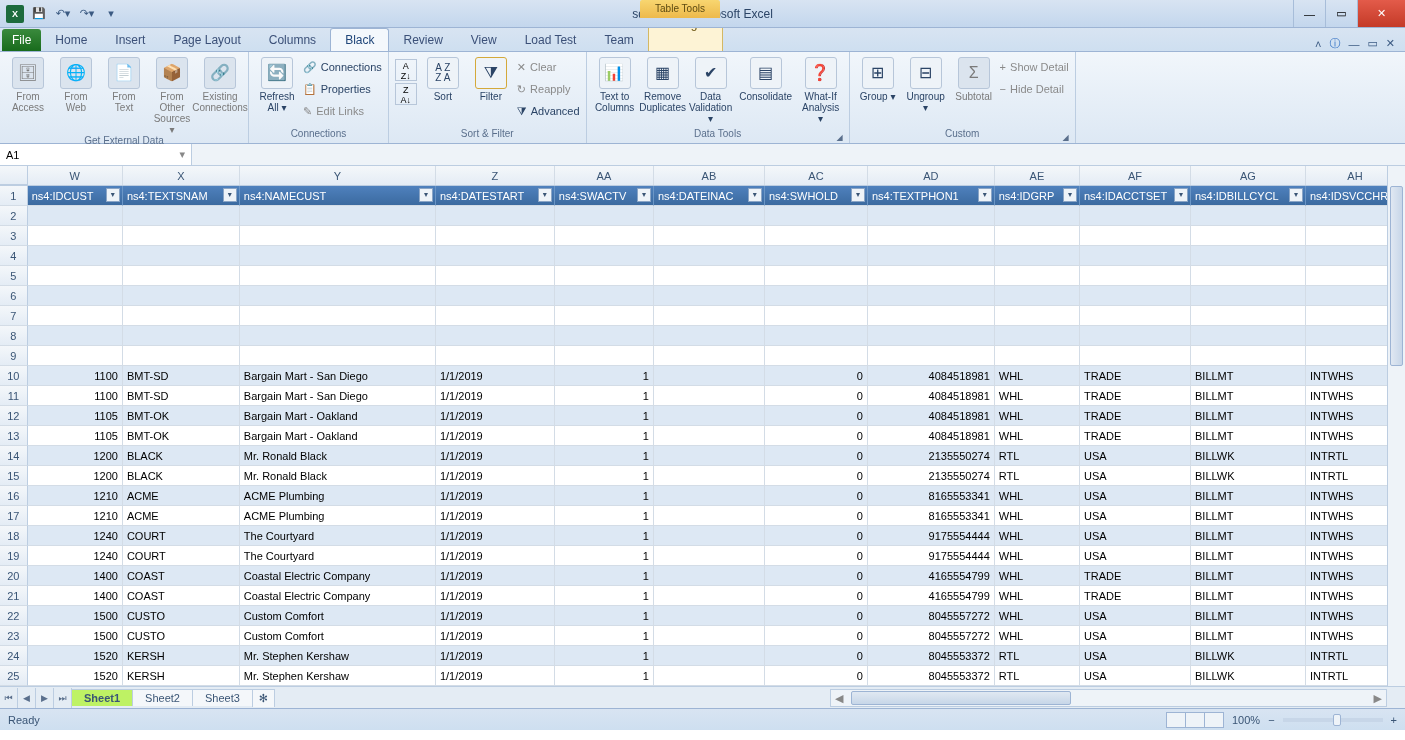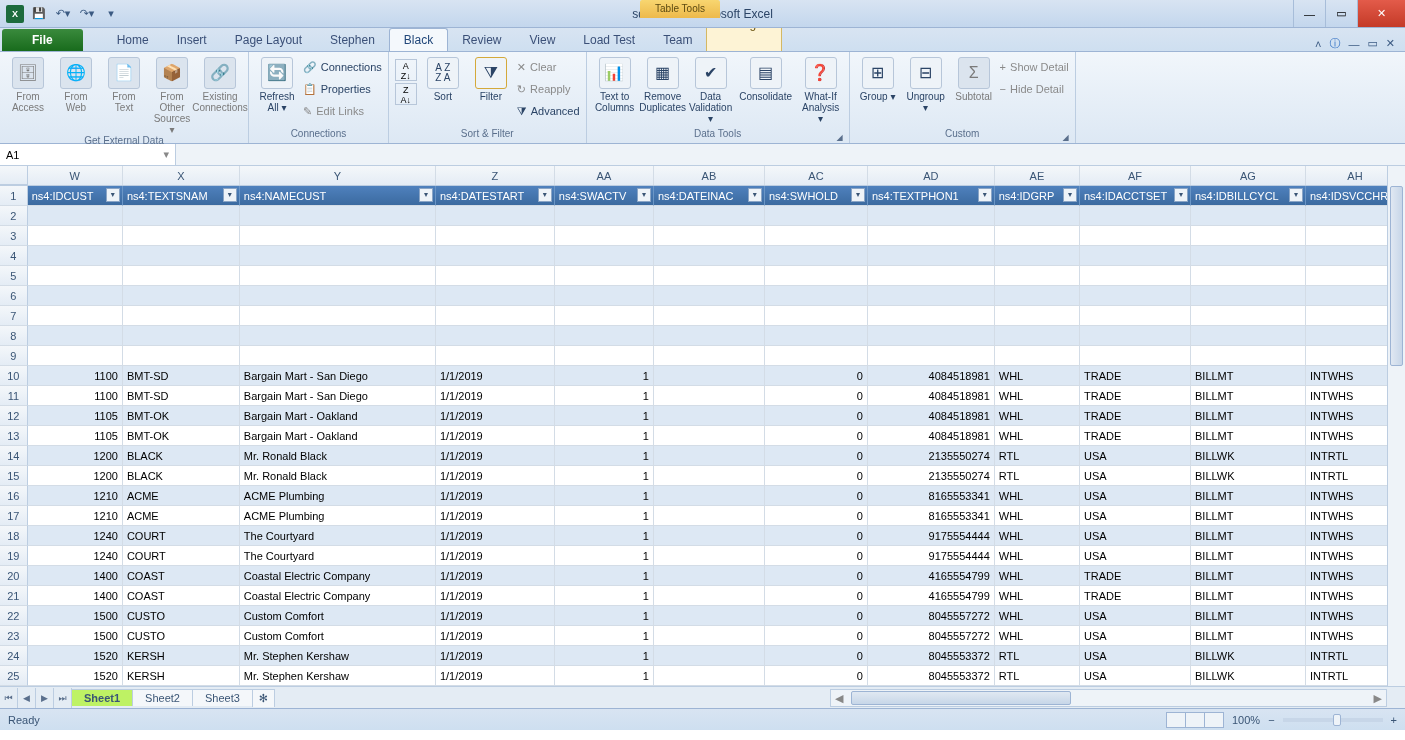--- a/index.html
+++ b/index.html
@@ -11,21 +11,21 @@
 .qat-btn { width: 22px; height: 22px; display: flex; align-items: center; justify-content: center; color: #3b5a82; }
 .excel-icon { width: 18px; height: 18px; background: #1d6b3d; color: #fff; font-size: 9px; font-weight: bold; display: flex; align-items: center; justify-content: center; border-radius: 2px; }
 .title-text { position: absolute; left: 50%; transform: translateX(-50%); color: #2b4466; font-size: 12px; }
 .win-controls { position: absolute; right: 0; display: flex; height: 100%; }
 .win-btn { width: 32px; display: flex; align-items: center; justify-content: center; border-left: 1px solid #a7bdd9; }
 .win-close { background: linear-gradient(#e35b4a, #c43a27); color: #fff; width: 48px; border-radius: 0 0 0 0; }
 .table-tools-tab { position: absolute; left: 640px; top: 0; width: 80px; height: 18px; background: linear-gradient(#f8d670,#edb94b); color: #5c4a12; font-size: 10px; text-align: center; line-height: 18px; border-radius: 2px 2px 0 0; }
 
 
 .ribbon-tabs { height: 24px; background: linear-gradient(#d8e4f2, #cedff0); display: flex; align-items: flex-end; border-bottom: 1px solid #9db4d4; padding-left: 2px; }
-.file-tab { background: linear-gradient(#3a8a3d, #186b1c); color: #fff; padding: 4px 30px; border-radius: 3px 3px 0 0; font-size: 12px; margin-right: 20px; font-weight: bold; }
+.file-tab { background: linear-gradient(#3a8a3d, #186b1c); color: #fff; padding: 4px 10px; border-radius: 3px 3px 0 0; font-size: 12px; margin-right: 0; }
 .tab { padding: 4px 14px; color: #3b5078; font-size: 12px; cursor: pointer; }
 .tab.active { background: #f4f8fc; border: 1px solid #9db4d4; border-bottom: none; border-radius: 3px 3px 0 0; color: #21477a; }
 .tab.design { background: #fdf3d5; border: 1px solid #d4b863; border-bottom: none; border-radius: 3px 3px 0 0; color: #6b5513; padding: 20px 18px; }
 .ribbon-right { margin-left: auto; display: flex; align-items: center; gap: 8px; padding-right: 10px; color: #3b5a82; }
 
 
 .ribbon { height: 92px; background: linear-gradient(#f1f6fb, #dde8f4); border-bottom: 1px solid #9db4d4; display: flex; }
 .group { border-right: 1px solid #bccde1; padding: 3px 6px 1px 6px; display: flex; flex-direction: column; }
 .group-body { flex: 1; display: flex; align-items: flex-start; gap: 4px; }
 .group-label { text-align: center; font-size: 10px; color: #5a6f8c; height: 14px; position: relative; }
@@ -34,21 +34,21 @@
 .big-btn.enabled { color: #2b4466; }
 .big-icon { width: 32px; height: 32px; background: #dbe4ee; border: 1px solid #b7c6d9; border-radius: 3px; display:flex; align-items:center; justify-content:center; font-size:16px; }
 .big-btn.enabled .big-icon { background: #eef3f8; }
 .small-list { display: flex; flex-direction: column; gap: 2px; font-size: 11px; color: #8a8a8a; padding-top: 2px; }
 .small-list .row { display: flex; align-items: center; gap: 4px; white-space: nowrap; }
 .small-list .row.enabled { color: #2b4466; }
 .filter-active .big-icon { background: linear-gradient(#ffe9a8,#fbc94e); border-color: #d4a93a; }
 
 
 .namebox-row { height: 22px; border-bottom: 1px solid #bccde1; display: flex; align-items: stretch; background: #eef3f8; }
-.namebox { width: 176px; border-right: 1px solid #bccde1; display: flex; align-items: center; padding: 0 6px; background: #fff; justify-content: space-between; }
+.namebox { width: 192px; border-right: 1px solid #bccde1; display: flex; align-items: center; padding: 0 6px; background: #fff; justify-content: space-between; }
 .fx-area { display: flex; align-items: center; flex: 1; background: #fff; }
 .fx-btns { width: 60px; display: flex; align-items: center; justify-content: center; gap: 6px; color: #888; border-right: 1px solid #e0e0e0; }
 .fx-label { font-style: italic; padding: 0 6px; color: #555; }
 .formula-input { flex: 1; padding: 0 6px; font-size: 12px; }
 
 
 .grid-wrap { position: relative; }
 .col-headers { display: flex; height: 20px; background: linear-gradient(#f4f7fa,#e4ecf5); border-bottom: 1px solid #bccde1; }
 .rowhead-spacer { width: 28px; background: linear-gradient(#f4f7fa,#e4ecf5); border-right: 1px solid #bccde1; border-bottom: 1px solid #bccde1; }
 .col-head { border-right: 1px solid #d3dce6; text-align: center; font-size: 11px; color: #3a5575; line-height: 20px; }
@@ -101,21 +101,21 @@
   <div class="table-tools-tab">Table Tools</div>
   <div class="win-controls">
     <div class="win-btn">—</div>
     <div class="win-btn">▭</div>
     <div class="win-btn win-close">✕</div>
   </div>
 </div>
 
 <div class="ribbon-tabs">
   <div class="file-tab">File</div>
-  <div id="tabs-host" style="display: contents;"><div class="tab">Home</div><div class="tab">Insert</div><div class="tab">Page Layout</div><div class="tab">Stephen</div><div class="tab active">Black</div><div class="tab">Review</div><div class="tab">View</div><div class="tab">Load Test</div><div class="tab">Team</div></div>
+  <div id="tabs-host" style="display: contents;"><div class="tab">Home</div><div class="tab">Insert</div><div class="tab">Page Layout</div><div class="tab">Columns</div><div class="tab active">Black</div><div class="tab">Review</div><div class="tab">View</div><div class="tab">Load Test</div><div class="tab">Team</div></div>
   <div class="tab design">Design</div>
   <div class="ribbon-right">
     <span>˄</span>
     <span style="color:#2a6bc1">ⓘ</span>
     <span>—</span>
     <span>▭</span>
     <span>✕</span>
   </div>
 </div>
 

